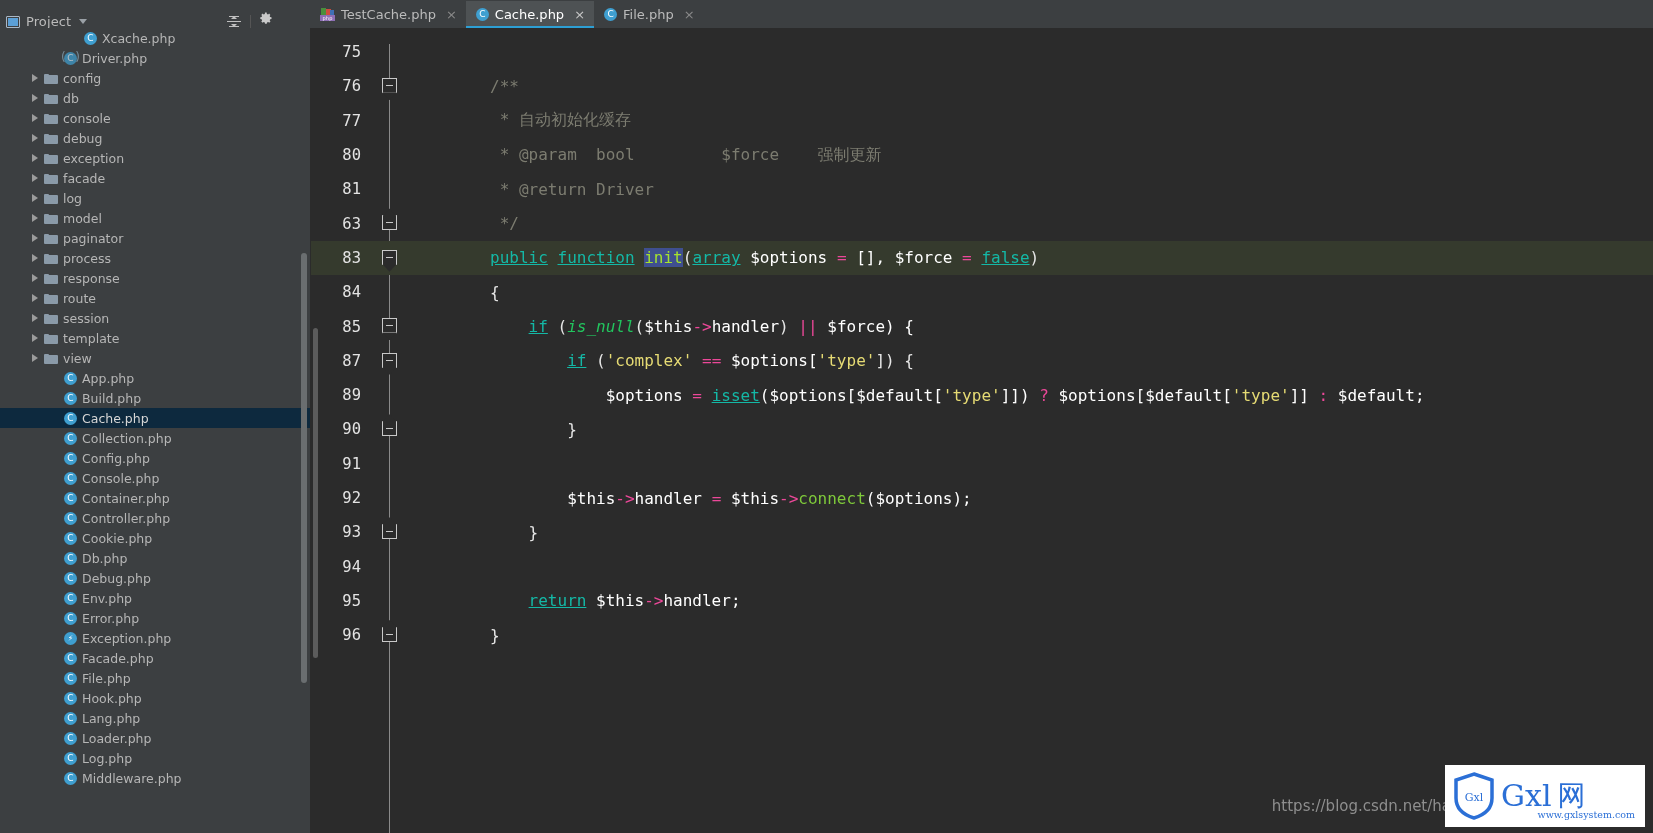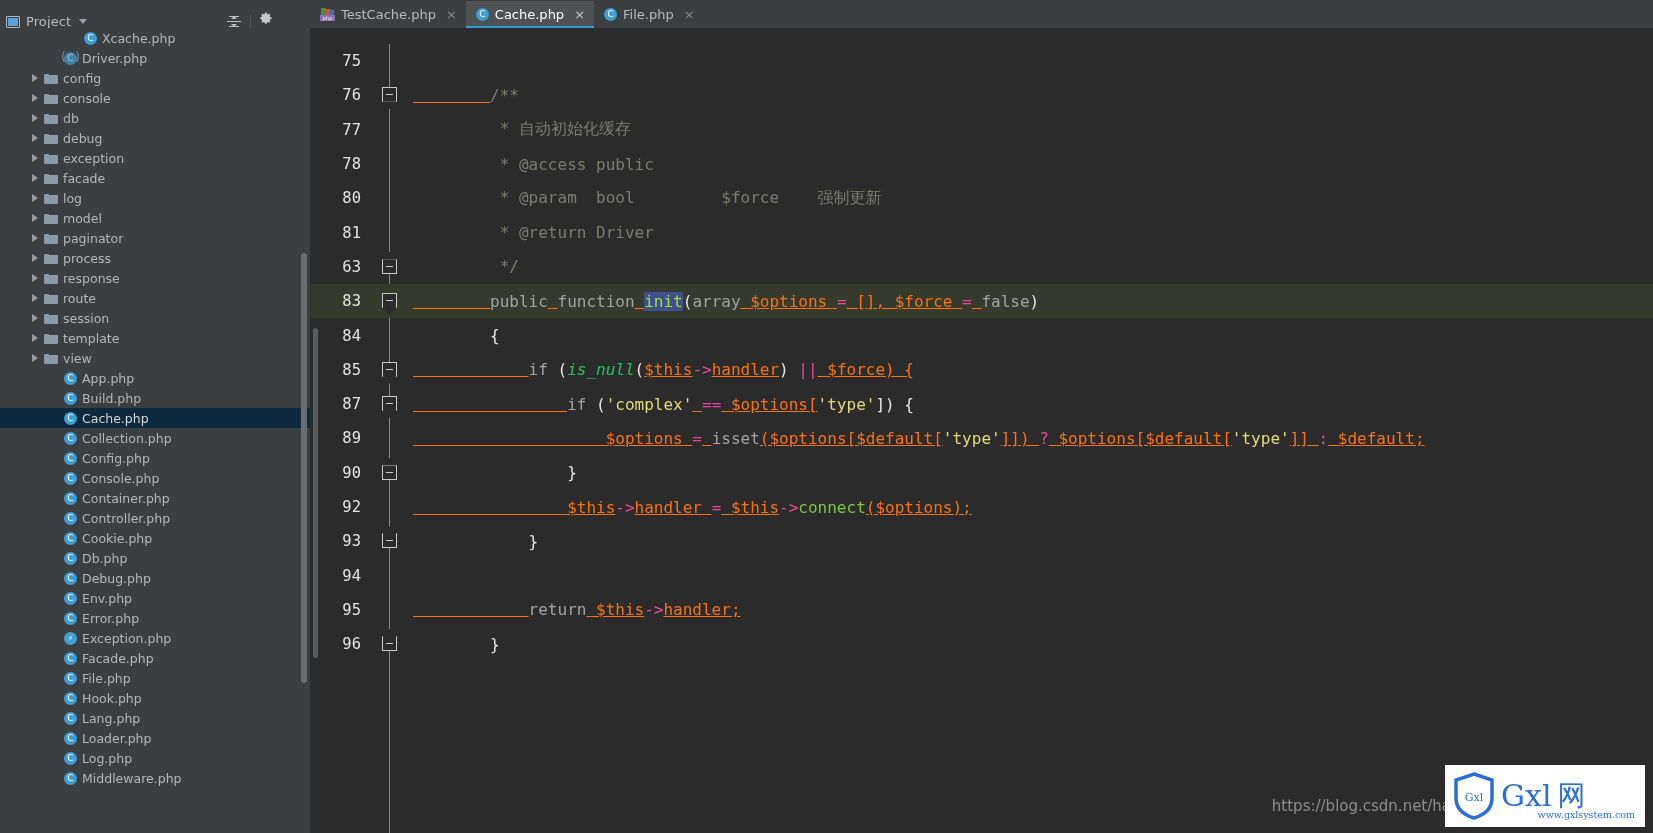--- a/index.html
+++ b/index.html
@@ -119,21 +119,21 @@
   }
   .trow .arrow.blank{border:none;width:6px;height:1px;margin-right:6px;}
   .trow .lbl{margin-left:5px;}
   .sb-scroll{
     position:absolute;right:3px;top:225px;width:6px;height:430px;background:#6a6e70;border-radius:3px;
   }
   .split{width:1px;flex:0 0 1px;background:#2b2b2b;}
 
   
   .editor{flex:1 1 auto;position:relative;background:#2b2b2b;overflow:hidden;}
-  .lines{position:absolute;left:0;top:16px;right:0;}
+  .lines{position:absolute;left:0;top:7px;right:0;}
   .line{
     height:34.3px;display:flex;align-items:center;position:relative;
     font-family:"DejaVu Sans Mono","Liberation Mono",monospace;font-size:16px;
   }
   .line.caret{background:#353a2d;}
   .ln{
     width:56px;flex:0 0 56px;text-align:right;color:#e3e3e3;font-size:15.5px;
     font-family:"DejaVu Sans Mono",monospace;padding-right:6px;box-sizing:border-box;
   }
   .fold{width:46px;flex:0 0 46px;position:relative;height:34.3px;}
@@ -155,25 +155,25 @@
   .fmark.close:before{
     content:"";position:absolute;left:-1px;right:-1px;top:-8px;height:8px;
     background:#2b2b2b;clip-path:polygon(50% 0,100% 100%,0 100%);
     border-left:1px solid #c9c9c9;border-right:1px solid #c9c9c9;
   }
 
   
   .ed-vscroll{position:absolute;left:2px;top:300px;width:5px;height:330px;background:#5c5c5c;border-radius:3px;}
 
   
-  .k{color:#a3a3a3;}         
+  .k{color:#14b8a6;text-decoration:underline;}         
   .fn{color:#a5e22e;}        
   .meth{color:#7ec93a;}      
   .bi{color:#22c55e;font-style:italic;}  
-  .v{color:#f97316;text-decoration:underline;}         
+  .v{color:#ffffff;}         
   .s{color:#e6db74;}         
   .op{color:#ec4899;}        
   .br{color:#e6e6e6;}
   .cm{color:#7c7c70;}        
   .sel{background:#3f4f8f;}
   .wm-text{
     position:absolute;right:132px;bottom:18px;color:#8e8e8e;font-size:15px;white-space:nowrap;
     font-family:"DejaVu Sans",sans-serif;
   }
   .wm-badge{
@@ -269,27 +269,27 @@
           <div class="trow">
             <span style="width: 32px; flex: 0 0 auto;"></span>
             <span class="arrow"></span>
             <span class="ic ic-folder"></span>
             <span class="lbl">config</span>
           </div>
           <div class="trow">
             <span style="width: 32px; flex: 0 0 auto;"></span>
             <span class="arrow"></span>
             <span class="ic ic-folder"></span>
+            <span class="lbl">db</span>
+          </div>
+          <div class="trow">
+            <span style="width: 32px; flex: 0 0 auto;"></span>
+            <span class="arrow"></span>
+            <span class="ic ic-folder"></span>
             <span class="lbl">console</span>
-          </div>
-          <div class="trow">
-            <span style="width: 32px; flex: 0 0 auto;"></span>
-            <span class="arrow"></span>
-            <span class="ic ic-folder"></span>
-            <span class="lbl">db</span>
           </div>
           <div class="trow">
             <span style="width: 32px; flex: 0 0 auto;"></span>
             <span class="arrow"></span>
             <span class="ic ic-folder"></span>
             <span class="lbl">debug</span>
           </div>
           <div class="trow">
             <span style="width: 32px; flex: 0 0 auto;"></span>
             <span class="arrow"></span>
@@ -504,25 +504,20 @@
               </span>
             </span>
             <span class="code"><span class="v">        </span><span class="cm">/**</span></span>
           </div>
           <div class="line">
             <span class="ln">77</span>
             <span class="fold"></span>
             <span class="code"><span class="cm">         * 自动初始化缓存</span></span>
           </div>
           <div class="line">
-            <span class="ln">78</span>
-            <span class="fold"></span>
-            <span class="code"><span class="cm">         * @access public</span></span>
-          </div>
-          <div class="line">
             <span class="ln">80</span>
             <span class="fold"></span>
             <span class="code"><span class="cm">         * @param  bool         $force    强制更新</span></span>
           </div>
           <div class="line">
             <span class="ln">81</span>
             <span class="fold"></span>
             <span class="code"><span class="cm">         * @return Driver</span></span>
           </div>
           <div class="line">
@@ -572,20 +567,25 @@
             <span class="code"><span class="v">                    $options </span><span class="op">=</span><span class="v"> </span><span class="k">isset</span><span class="v">($options[$default[</span><span class="s">'type'</span><span class="v">]]) </span><span class="op">?</span><span class="v"> $options[$default[</span><span class="s">'type'</span><span class="v">]] </span><span class="op">:</span><span class="v"> $default;</span></span>
           </div>
           <div class="line">
             <span class="ln">90</span>
             <span class="fold">
               <span class="fmark close" style="top: 9px;">
                 <span class="dash"></span>
               </span>
             </span>
             <span class="code"><span class="br">                }</span></span>
+          </div>
+          <div class="line">
+            <span class="ln">91</span>
+            <span class="fold"></span>
+            <span class="code"></span>
           </div>
           <div class="line">
             <span class="ln">92</span>
             <span class="fold"></span>
             <span class="code"><span class="v">                $this</span><span class="op">-&gt;</span><span class="v">handler </span><span class="op">=</span><span class="v"> $this</span><span class="op">-&gt;</span><span class="meth">connect</span><span class="v">($options);</span></span>
           </div>
           <div class="line">
             <span class="ln">93</span>
             <span class="fold">
               <span class="fmark close" style="top: 9px;">

